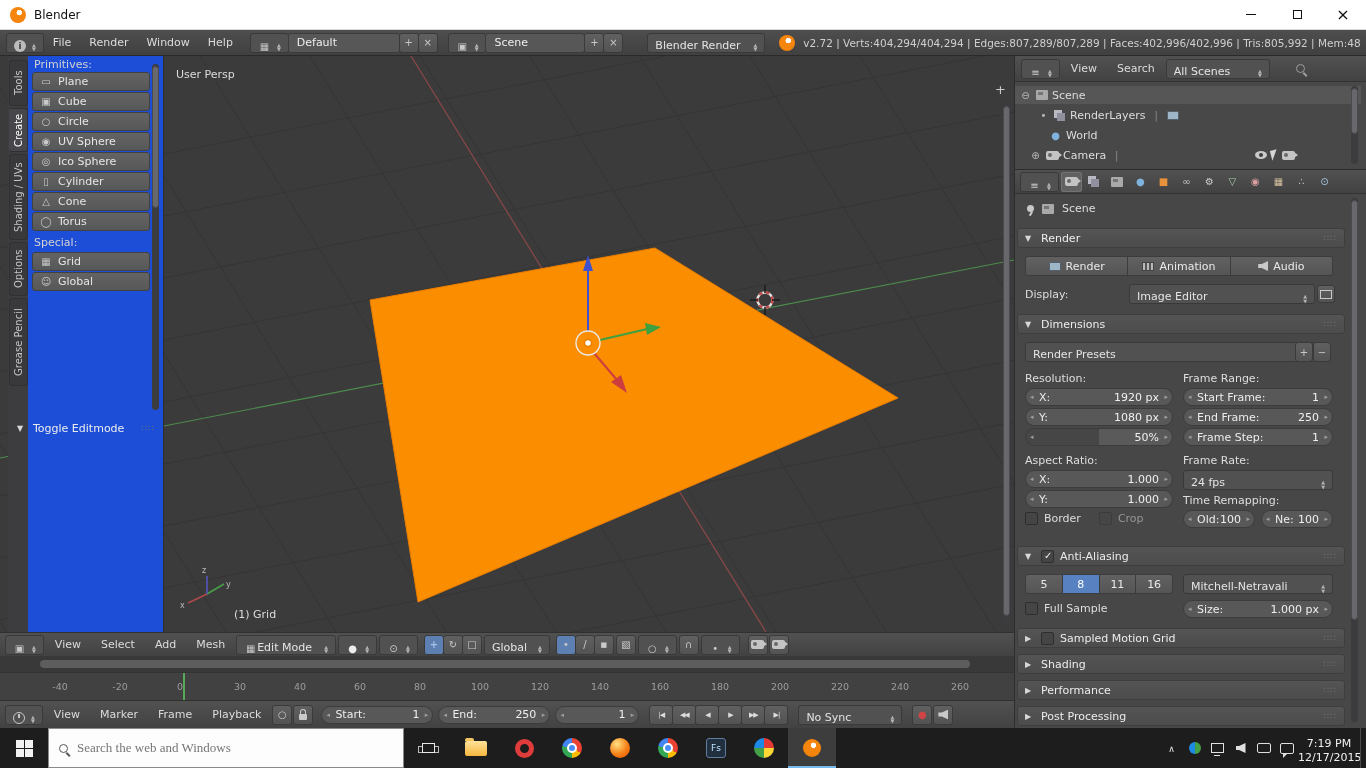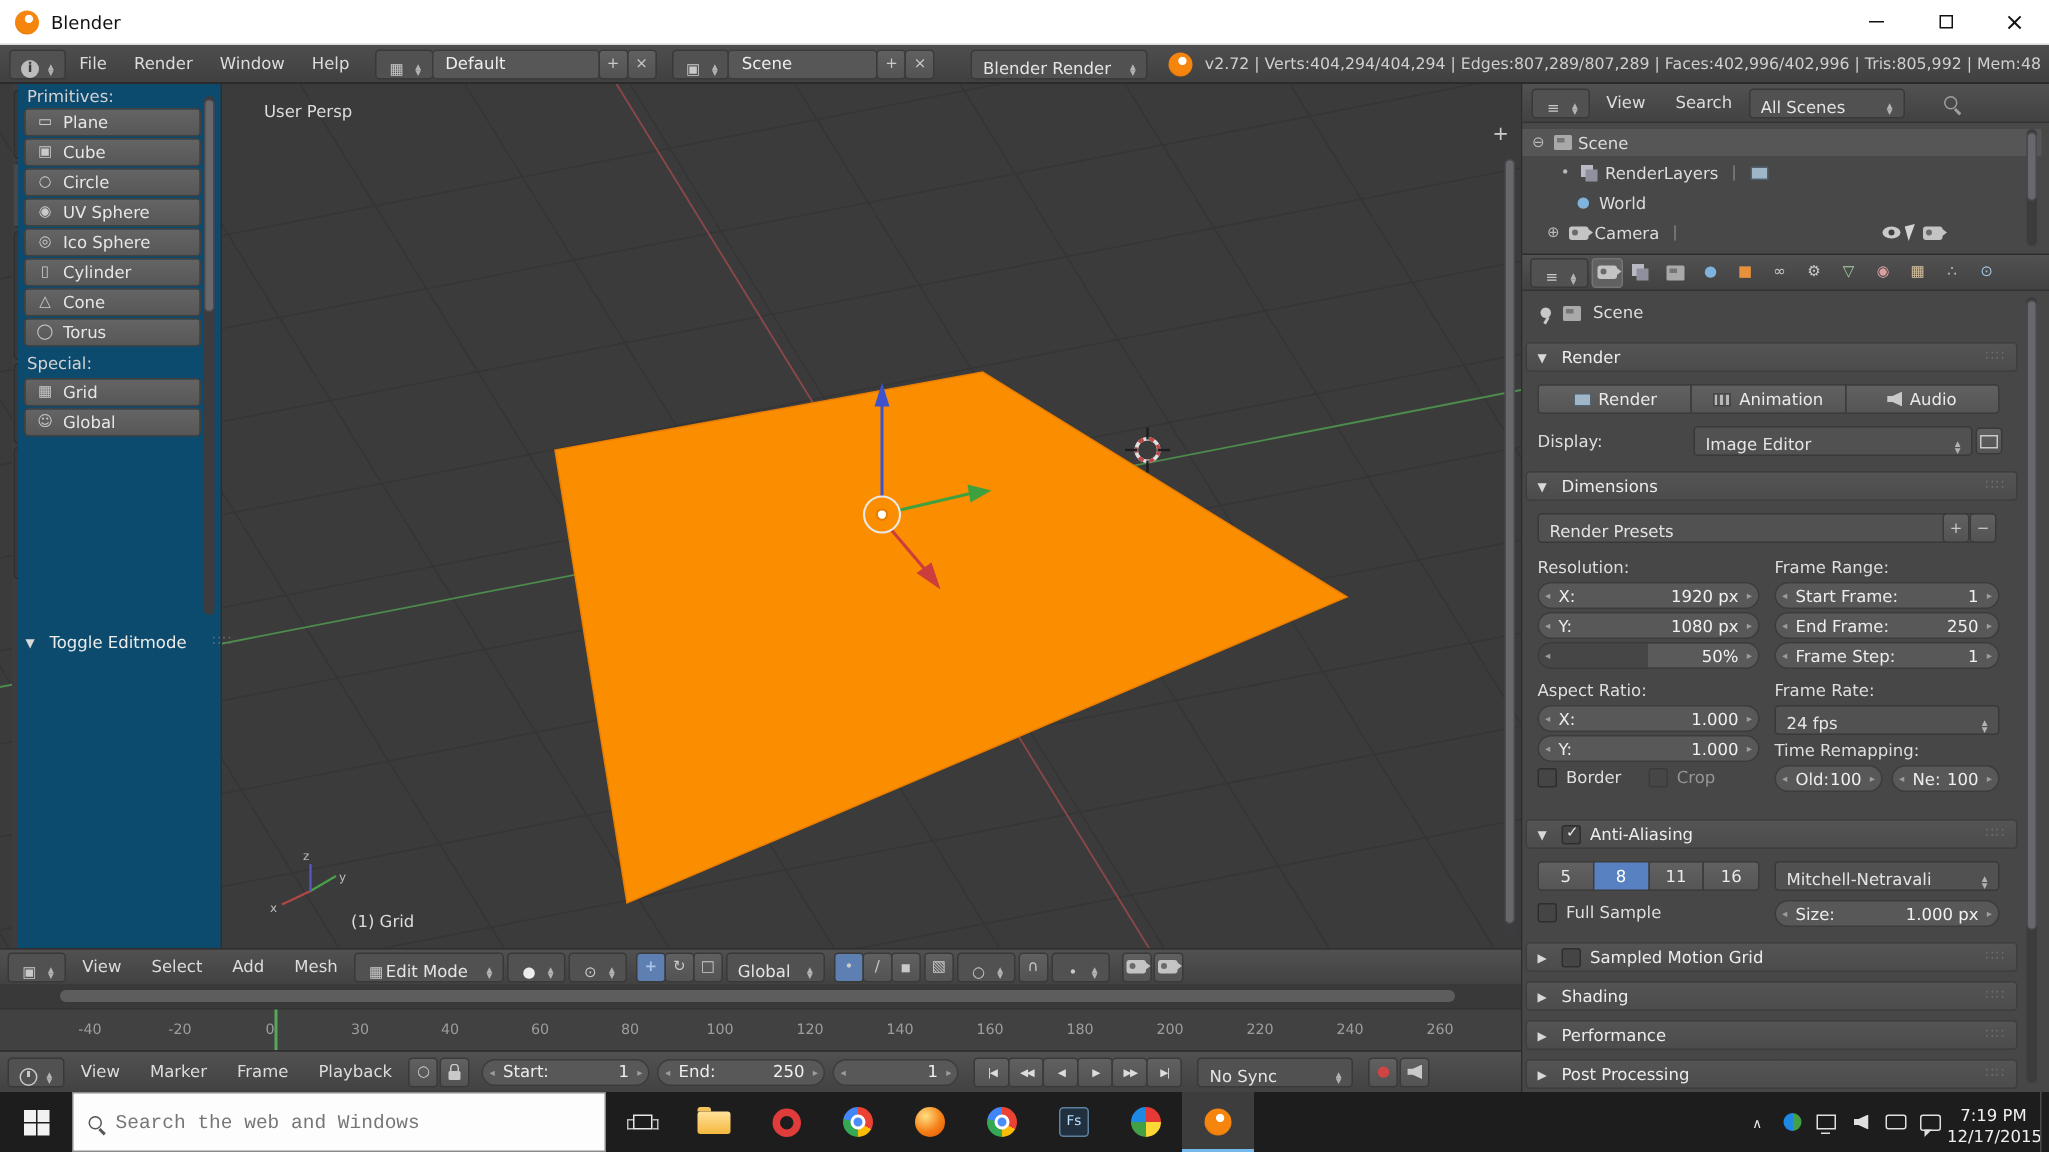--- a/index.html
+++ b/index.html
@@ -128,30 +128,30 @@
 .orow{position:absolute;left:0;width:346px;height:18px;display:flex;align-items:center;gap:4px;color:#dcdcdc}
 .props{position:absolute;left:0;top:114px;width:352px;height:558px;background:#474747}
 .phdr{position:absolute;left:0;top:0;width:352px;height:24px;background:linear-gradient(#515151,#424242);border-bottom:1px solid #333;display:flex;align-items:center;padding:0 5px;gap:2px}
 .ptab{width:21px;height:20px;display:inline-flex;align-items:center;justify-content:center;border-radius:3px}
 .ptab.active{background:#616161;box-shadow:inset 0 0 0 1px #737373}
 
 .tshelf{position:absolute;left:8px;top:0;width:156px;height:576px}
 .tstabs{position:absolute;left:0;top:0;width:20px;height:576px;background:#3d3d40}
 .vtab{writing-mode:vertical-rl;transform:rotate(180deg);background:#39393c;color:#c6c6c6;font-size:10px;border:1px solid #303030;border-radius:3px;width:19px;display:flex;align-items:center;justify-content:center;position:absolute;left:1px}
 .vtab.active{background:#47474b;color:#fff;border-right-color:#47474b}
-.tsbody{position:absolute;left:4px;top:0;width:136px;height:576px;background:#0c4a6e;border-right:1px solid #2e2e2e}
+.tsbody{position:absolute;left:20px;top:0;width:136px;height:576px;background:#1d4ed8;border-right:1px solid #2e2e2e}
 .tbtn{position:absolute;left:4px;width:118px;height:19px;display:flex;align-items:center;gap:6px;background:linear-gradient(#646464,#575757);border:1px solid #414141;border-radius:3px;color:#e6e6e6;font-size:11px;padding:0 7px}
 .pic{color:#c9c9c9;font-size:10px;width:12px;text-align:center;flex:none}
 
 .taskbar{position:absolute;left:0;top:728px;width:1366px;height:40px;background:#1d1d1d;display:flex;align-items:stretch}
 .startbtn{width:48px;display:flex;align-items:center;justify-content:center}
 .winlogo{display:grid;grid-template-columns:8px 8px;gap:1px}
 .winlogo span{width:8px;height:8px;background:#f2f2f2}
 .searchbox{width:356px;background:#fdfdfd;border:1px solid #8a8a8a;display:flex;align-items:center;padding:0 10px;gap:9px}
-.searchbox input{border:none;outline:none;background:transparent;font-size:13px;color:#b91c1c;width:100%;font-family:Liberation Mono, monospace}
+.searchbox input{border:none;outline:none;background:transparent;font-size:13px;color:#b91c1c;width:100%;font-family:Liberation Serif, serif}
 .searchbox input::placeholder{color:#767676}
 .taskapp{width:48px;display:flex;align-items:center;justify-content:center}
 .taskapp.active{background:#3d3d3d;box-shadow:inset 0 -2px 0 #76b9ed}
 .ic-tv{width:13px;height:10px;border:1.5px solid #e8e8e8;position:relative;display:inline-block}
 .ic-tv::before{content:"";position:absolute;left:-5px;top:2px;width:3px;height:5px;border:1px solid #bbb;border-right:none}
 .ic-tv::after{content:"";position:absolute;right:-5px;top:2px;width:3px;height:5px;border:1px solid #bbb;border-left:none}
 .ic-folder{width:22px;height:15px;background:linear-gradient(#ffe29a,#f5b73e);border-radius:2px;position:relative;display:inline-block}
 .ic-folder::before{content:"";position:absolute;left:0;top:-3px;width:9px;height:3px;background:#f5c35e;border-radius:2px 2px 0 0}
 .ic-opera{width:19px;height:19px;border-radius:50%;border:5px solid #e03c3c;display:inline-block}
 .ic-chrome{width:20px;height:20px;border-radius:50%;background:conic-gradient(#ea4335 0 33%,#fbbc05 33% 50%,#34a853 50% 78%,#4285f4 78% 100%);position:relative;display:inline-block}

